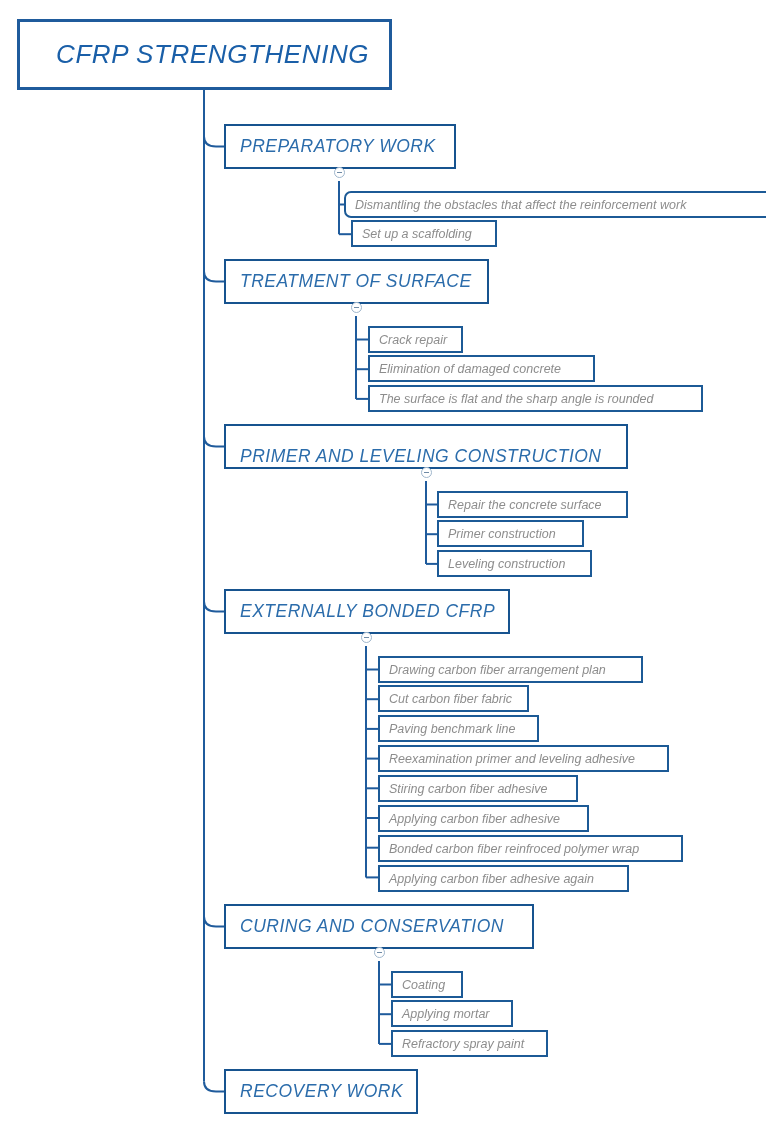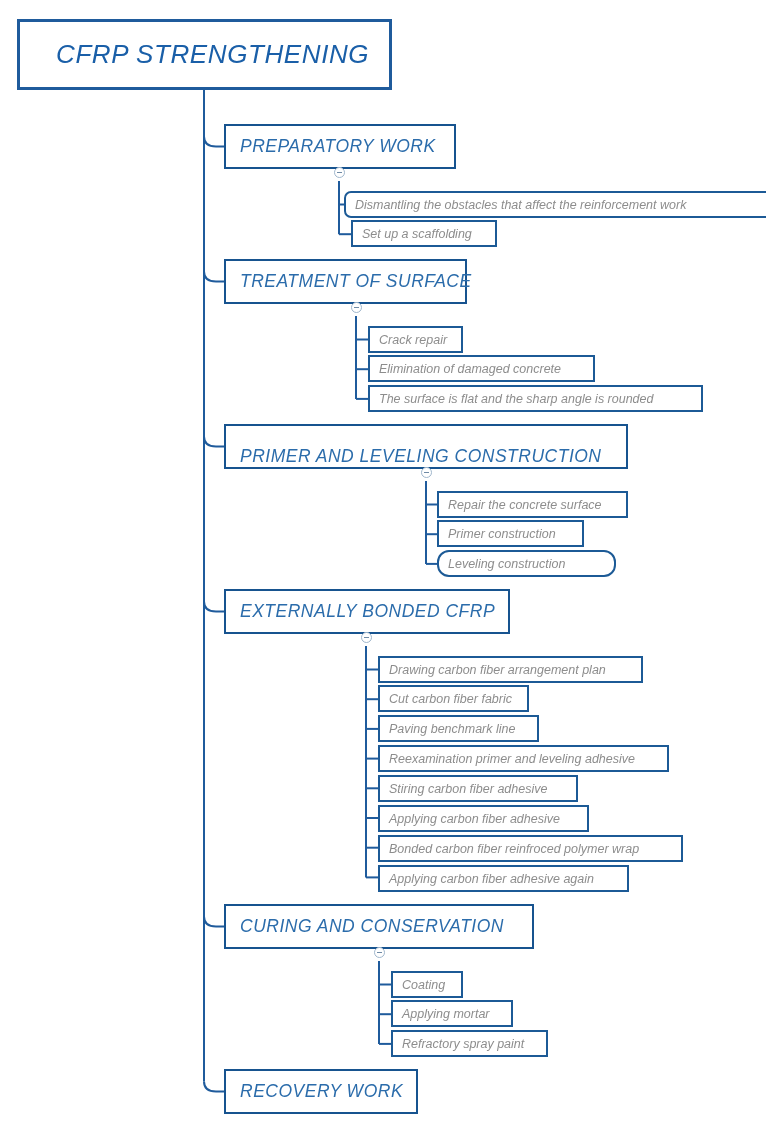--- a/index.html
+++ b/index.html
@@ -163,21 +163,21 @@
     <span class="branch-label">PREPARATORY WORK</span>
   </div>
   <div class="toggle" style="left:334px; top:167px;"></div>
   <div class="leaf-node" style="left:344px; top:191px; width:444px;border-radius:7px;">
     <span class="leaf-label">Dismantling the obstacles that affect the reinforcement work</span>
   </div>
   <div class="leaf-node" style="left:351px; top:220px; width:146px;">
     <span class="leaf-label">Set up a scaffolding</span>
   </div>
 
-  <div class="branch-node" style="left:224px; top:259px; width:243px;text-align:right;">
+  <div class="branch-node" style="left:224px; top:259px; width:265px;text-align:right;">
     <span class="branch-label">TREATMENT OF SURFACE</span>
   </div>
   <div class="toggle" style="left:351px; top:302px;"></div>
   <div class="leaf-node" style="left:368px; top:326px; width:95px;align-items:center;">
     <span class="leaf-label">Crack repair</span>
   </div>
   <div class="leaf-node" style="left:368px; top:355px; width:227px;">
     <span class="leaf-label">Elimination of damaged concrete</span>
   </div>
   <div class="leaf-node" style="left:368px; top:385px; width:335px;">
@@ -187,21 +187,21 @@
   <div class="branch-node" style="left:224px; top:424px; width:404px;align-items:flex-end;">
     <span class="branch-label">PRIMER AND LEVELING CONSTRUCTION</span>
   </div>
   <div class="toggle" style="left:421px; top:467px;"></div>
   <div class="leaf-node" style="left:437px; top:491px; width:191px;">
     <span class="leaf-label">Repair the concrete surface</span>
   </div>
   <div class="leaf-node" style="left:437px; top:520px; width:147px;">
     <span class="leaf-label">Primer construction</span>
   </div>
-  <div class="leaf-node" style="left:437px; top:550px; width:179px;border-radius:12px;">
+  <div class="leaf-node" style="left:437px; top:550px; width:155px;">
     <span class="leaf-label">Leveling construction</span>
   </div>
 
   <div class="branch-node" style="left:224px; top:589px; width:286px;">
     <span class="branch-label">EXTERNALLY BONDED CFRP</span>
   </div>
   <div class="toggle" style="left:361px; top:632px;"></div>
   <div class="leaf-node" style="left:378px; top:656px; width:265px;">
     <span class="leaf-label">Drawing carbon fiber arrangement plan</span>
   </div>

